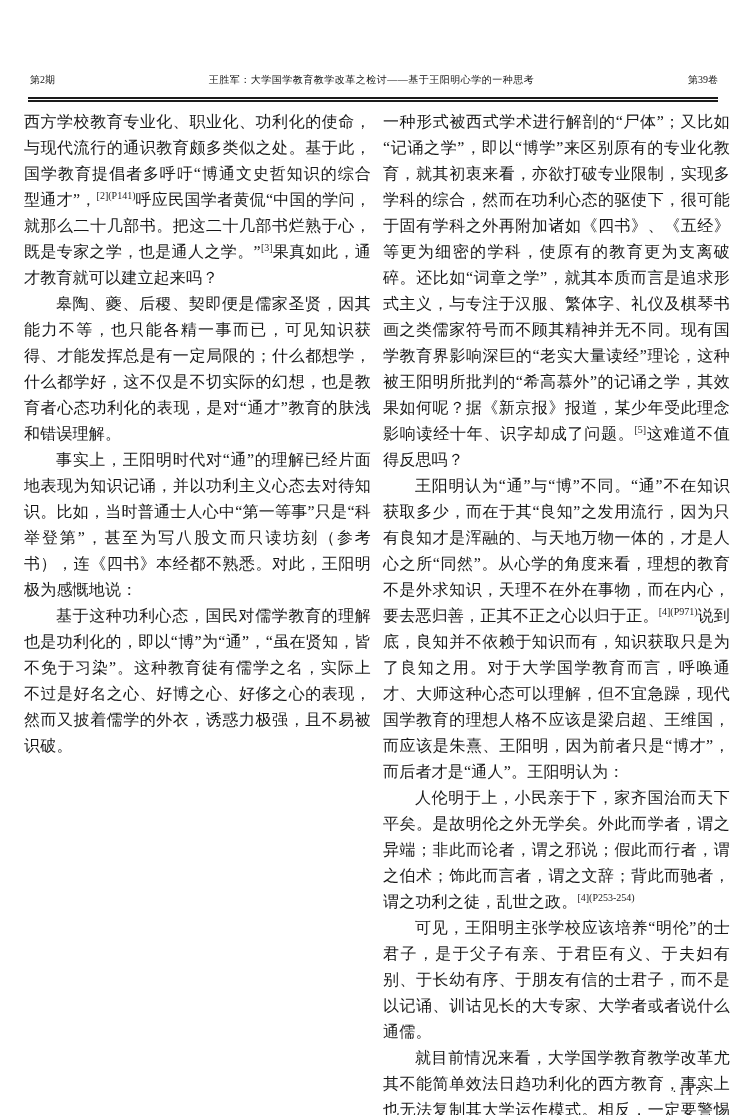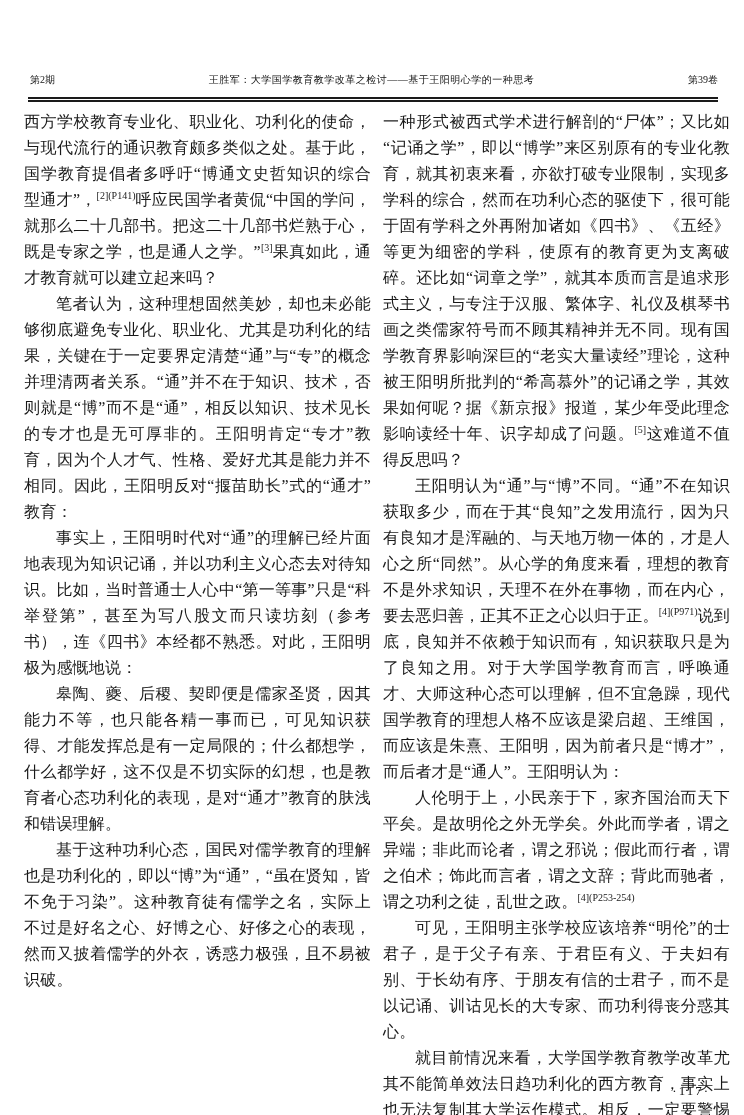--- a/index.html
+++ b/index.html
@@ -78,30 +78,29 @@
     <span class="issue">第2期</span>
     <span class="title">王胜军：大学国学教育教学改革之检讨——基于王阳明心学的一种思考</span>
     <span class="volume">第39卷</span>
   </header>
 
   <div class="double-rule"></div>
 
   <main class="columns">
     <div class="col" id="col-left">
         <p class="">西方学校教育专业化、职业化、功利化的使命，与现代流行的通识教育颇多类似之处。基于此，国学教育提倡者多呼吁“博通文史哲知识的综合型通才”，<sup class="cite">[2](P141)</sup>呼应民国学者黄侃“中国的学问，就那么二十几部书。把这二十几部书烂熟于心，既是专家之学，也是通人之学。”<sup class="cite">[3]</sup>果真如此，通才教育就可以建立起来吗？</p>
-        <p class="indent ">笔者认为，这种理想固然美妙，却也未必能够彻底避免专业化、职业化、尤其是功利化的结果，关键在于一定要界定清楚“通”与“专”的概念并理清两者关系。“通”并不在于知识、技术，否则就是“博”而不是“通”，相反以知识、技术见长的专才也是无可厚非的。王阳明肯定“专才”教育，因为个人才气、性格、爱好尤其是能力并不相同。因此，王阳明反对“揠苗助长”式的“通才”教育：</p>
+        <p class="indent ">皋陶、夔、后稷、契即便是儒家圣贤，因其能力不等，也只能各精一事而已，可见知识获得、才能发挥总是有一定局限的；什么都想学，什么都学好，这不仅是不切实际的幻想，也是教育者心态功利化的表现，是对“通才”教育的肤浅和错误理解。</p>
         <p class="indent ">事实上，王阳明时代对“通”的理解已经片面地表现为知识记诵，并以功利主义心态去对待知识。比如，当时普通士人心中“第一等事”只是“科举登第”，甚至为写八股文而只读坊刻（参考书），连《四书》本经都不熟悉。对此，王阳明极为感慨地说：</p>
-        <p class="indent ">皋陶、夔、后稷、契即便是儒家圣贤，因其能力不等，也只能各精一事而已，可见知识获得、才能发挥总是有一定局限的；什么都想学，什么都学好，这不仅是不切实际的幻想，也是教育者心态功利化的表现，是对“通才”教育的肤浅和错误理解。</p>
         <p class="indent ">基于这种功利心态，国民对儒学教育的理解也是功利化的，即以“博”为“通”，“虽在贤知，皆不免于习染”。这种教育徒有儒学之名，实际上不过是好名之心、好博之心、好侈之心的表现，然而又披着儒学的外衣，诱惑力极强，且不易被识破。</p>
       </div>
     <div class="col" id="col-right">
         <p class="">一种形式被西式学术进行解剖的“尸体”；又比如“记诵之学”，即以“博学”来区别原有的专业化教育，就其初衷来看，亦欲打破专业限制，实现多学科的综合，然而在功利心态的驱使下，很可能于固有学科之外再附加诸如《四书》、《五经》等更为细密的学科，使原有的教育更为支离破碎。还比如“词章之学”，就其本质而言是追求形式主义，与专注于汉服、繁体字、礼仪及棋琴书画之类儒家符号而不顾其精神并无不同。现有国学教育界影响深巨的“老实大量读经”理论，这种被王阳明所批判的“希高慕外”的记诵之学，其效果如何呢？据《新京报》报道，某少年受此理念影响读经十年、识字却成了问题。<sup class="cite">[5]</sup>这难道不值得反思吗？</p>
         <p class="indent ">王阳明认为“通”与“博”不同。“通”不在知识获取多少，而在于其“良知”之发用流行，因为只有良知才是浑融的、与天地万物一体的，才是人心之所“同然”。从心学的角度来看，理想的教育不是外求知识，天理不在外在事物，而在内心，要去恶归善，正其不正之心以归于正。<sup class="cite">[4](P971)</sup>说到底，良知并不依赖于知识而有，知识获取只是为了良知之用。对于大学国学教育而言，呼唤通才、大师这种心态可以理解，但不宜急躁，现代国学教育的理想人格不应该是梁启超、王维国，而应该是朱熹、王阳明，因为前者只是“博才”，而后者才是“通人”。王阳明认为：</p>
         <p class="indent quote">人伦明于上，小民亲于下，家齐国治而天下平矣。是故明伦之外无学矣。外此而学者，谓之异端；非此而论者，谓之邪说；假此而行者，谓之伯术；饰此而言者，谓之文辞；背此而驰者，谓之功利之徒，乱世之政。<sup class="cite">[4](P253-254)</sup></p>
-        <p class="indent ">可见，王阳明主张学校应该培养“明伦”的士君子，是于父子有亲、于君臣有义、于夫妇有别、于长幼有序、于朋友有信的士君子，而不是以记诵、训诂见长的大专家、而功利得丧分惑其心。</p>
+        <p class="indent ">可见，王阳明主张学校应该培养“明伦”的士君子，是于父子有亲、于君臣有义、于夫妇有别、于长幼有序、于朋友有信的士君子，而不是以记诵、训诂见长的大专家、大学者或者说什么通儒。</p>
         <p class="indent ">就目前情况来看，大学国学教育教学改革尤其不能简单效法日趋功利化的西方教育，事实上也无法复制其大学运作模式。相反，一定要警惕以“博”为“通”的片面教育理念，国学教育从根本上并不是要传授更多知识、学几句知乎者也，而是提供一种“明伦”的价值导向、塑造一种以“正心”为导向的教育理念。总之，国学教育教学应该与一般通识教育一样，展示出其“生命灵性”和“内在逻辑”。只有“良知”的教育，才能真正提供这种“生命灵性”和“内在逻辑”，才能最</p>
       </div>
   </main>
 
   <footer class="page-footer">
     <span>·117·</span>
   </footer>
 
 </div>
 

